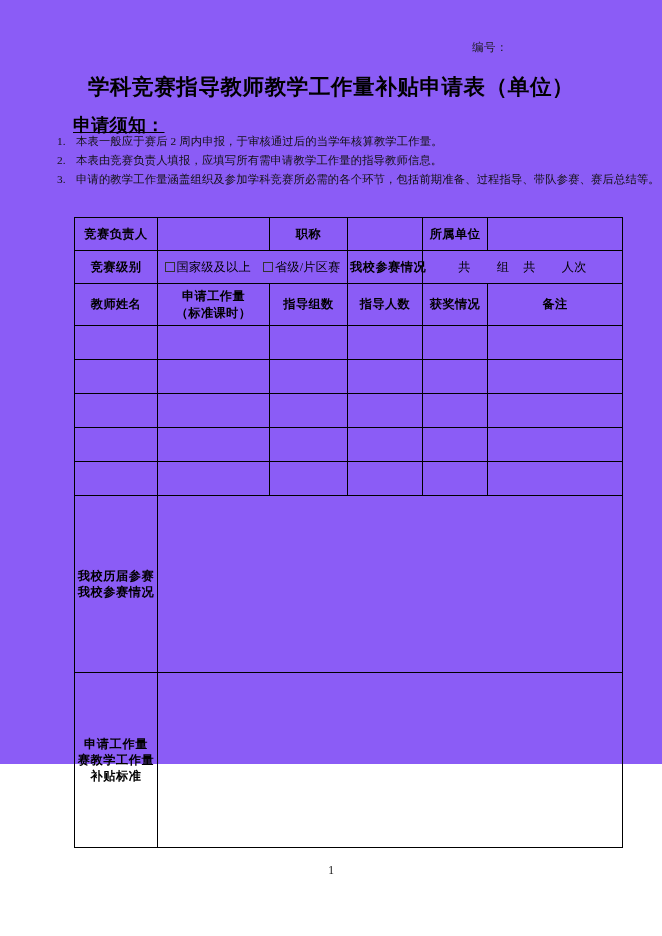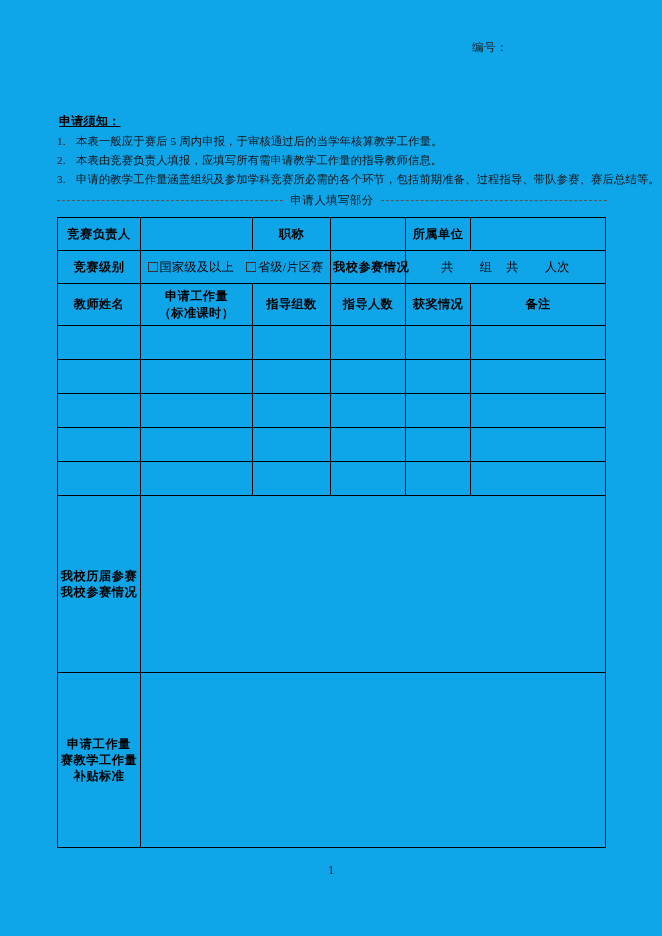--- a/index.html
+++ b/index.html
@@ -11,22 +11,22 @@
     width: 662px;
     height: 936px;
     position: relative;
     font-family: "Liberation Serif", "DejaVu Serif", serif;
     color: #000000;
     overflow: hidden;
   }
   .page {
     position: relative;
     width: 662px;
-    height: 936px;
-    background: #0ea5e9;
+    height: 764px;
+    background: #8b5cf6;
   }
 
   
   .doc-number {
     position: absolute;
     left: 472px;
     top: 40px;
     font-size: 11.5px;
     letter-spacing: 0.5px;
     color: #1a1a1a;
@@ -44,23 +44,23 @@
     font-weight: bold;
     letter-spacing: 0.6px;
     color: #000000;
     font-family: "Liberation Sans", "DejaVu Sans", sans-serif;
     white-space: nowrap;
   }
 
   
   .notice-heading {
     position: absolute;
-    left: 59px;
+    left: 73px;
     top: 113px;
-    font-size: 12px;
+    font-size: 18px;
     font-weight: bold;
     text-decoration: underline;
     letter-spacing: 0.3px;
     color: #000;
   }
   .notice-list {
     position: absolute;
     left: 57px;
     top: 132px;
     width: 552px;
@@ -99,21 +99,21 @@
   }
   .divider-label {
     flex: 0 0 auto;
     white-space: nowrap;
     letter-spacing: 0.4px;
   }
 
   
   .form-table {
     position: absolute;
-    left: 57px;
+    left: 74px;
     top: 217px;
     width: 548px;
     border-collapse: collapse;
     table-layout: fixed;
   }
   .form-table td {
     border: 1px solid #000000;
     padding: 0 2px;
     font-size: 12.2px;
     text-align: center;
@@ -174,43 +174,39 @@
     color: #111;
   }
 </style>
 </head>
 <body>
 
 <div class="page">
 
   <div class="doc-number">编号：</div>
 
+  <div class="doc-title">学科竞赛指导教师教学工作量补贴申请表（单位）</div>
 
   <div class="notice-heading">申请须知：</div>
 
   <div class="notice-list">
     <div class="notice-item">
       <span class="notice-index">1.</span>
-      <span class="notice-text">本表一般应于赛后 5 周内申报，于审核通过后的当学年核算教学工作量。</span>
+      <span class="notice-text">本表一般应于赛后 2 周内申报，于审核通过后的当学年核算教学工作量。</span>
     </div>
     <div class="notice-item">
       <span class="notice-index">2.</span>
       <span class="notice-text">本表由竞赛负责人填报，应填写所有需申请教学工作量的指导教师信息。</span>
     </div>
     <div class="notice-item">
       <span class="notice-index">3.</span>
       <span class="notice-text">申请的教学工作量涵盖组织及参加学科竞赛所必需的各个环节，包括前期准备、过程指导、带队参赛、赛后总结等。</span>
     </div>
   </div>
 
-  <div class="section-divider">
-    <span class="divider-rule"></span>
-    <span class="divider-label">申请人填写部分</span>
-    <span class="divider-rule"></span>
-  </div>
 
   <table class="form-table">
     <colgroup>
       <col style="width:83px">
       <col style="width:112px">
       <col style="width:78px">
       <col style="width:75px">
       <col style="width:65px">
       <col style="width:135px">
     </colgroup>

